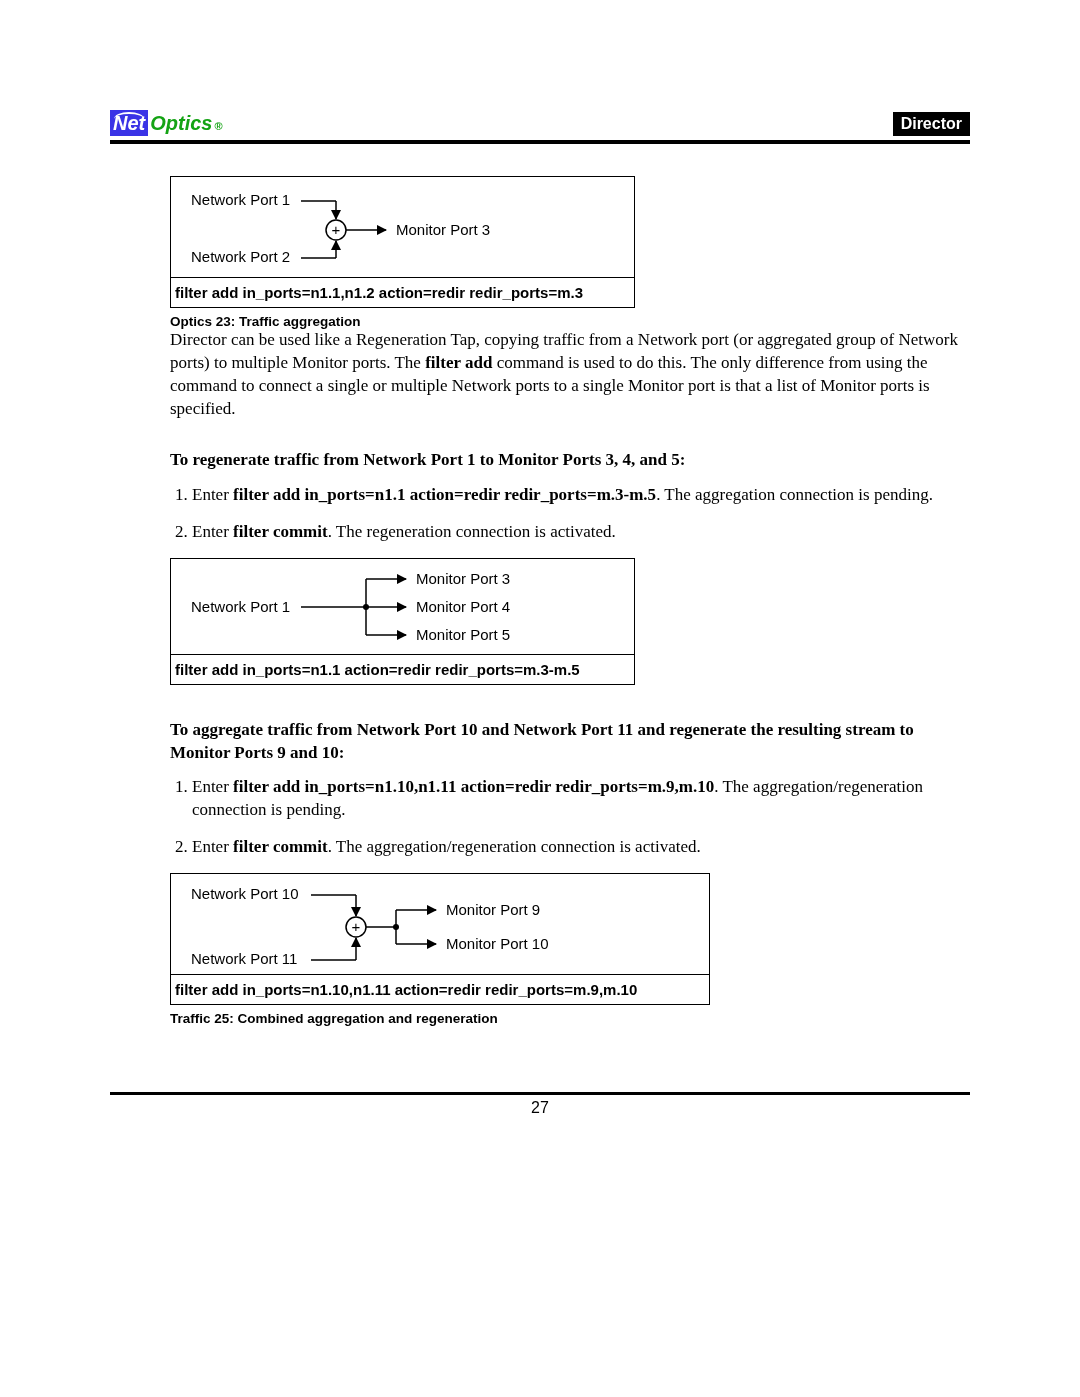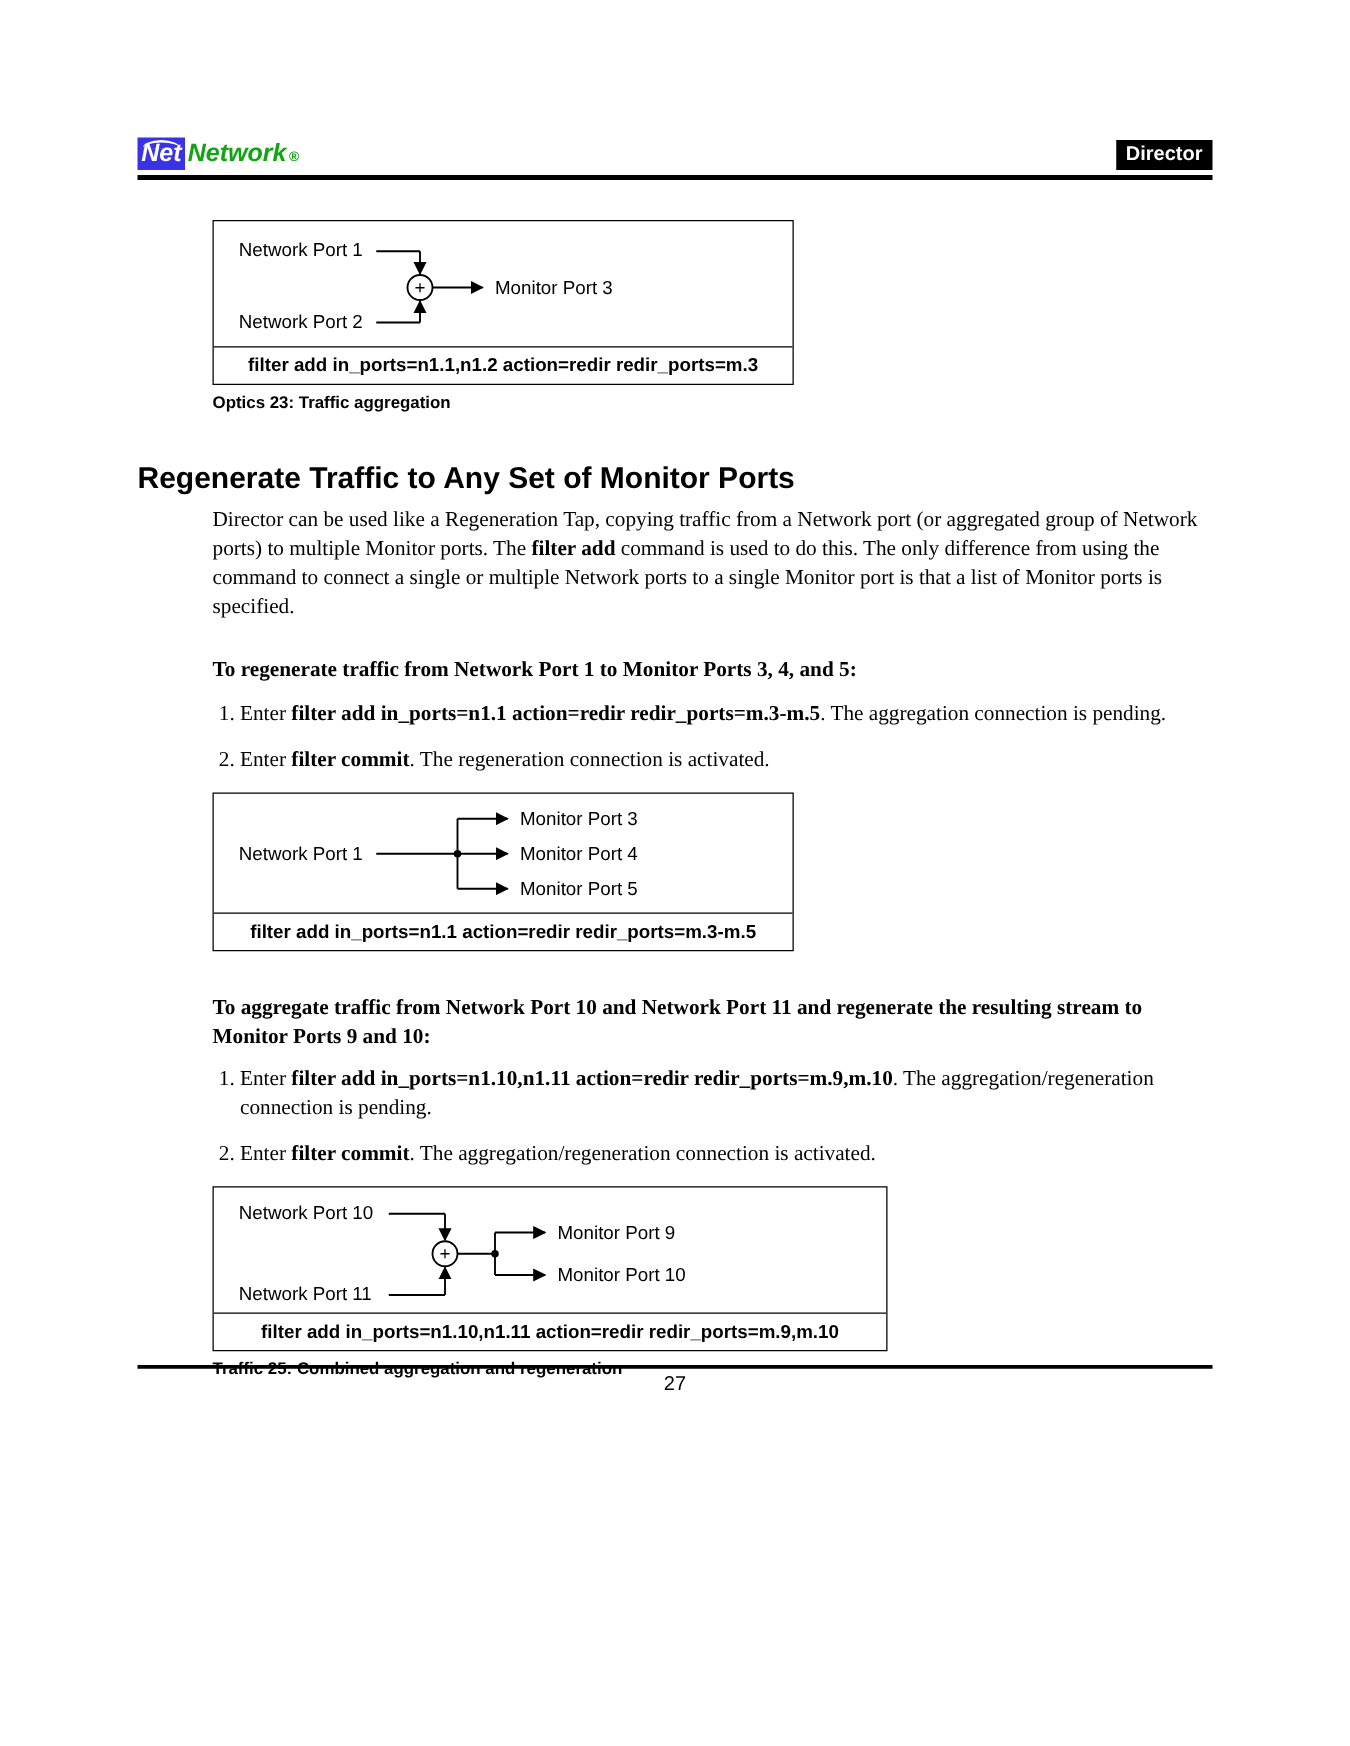--- a/index.html
+++ b/index.html
@@ -77,21 +77,20 @@
     font-family: Arial, Helvetica, sans-serif;
     font-weight: bold;
     font-size: 13.5px;
     margin-left: 60px;
     margin-top: 6px;
   }
   .fig-cmd {
     font-family: Arial, Helvetica, sans-serif;
     font-weight: bold;
     font-size: 15px;
-    text-align: center;
     border-top: 1.5px solid #000;
     padding: 6px 4px;
   }
 
   
   h2.section {
     font-family: Arial, Helvetica, sans-serif;
     font-weight: 900;
     font-size: 24px;
     margin: 40px 0 8px 0;
@@ -134,21 +133,21 @@
   }
 </style>
 </head>
 <body>
 
 <div class="page">
 
   <div class="hdr">
     <span class="logo-box">
       <span class="logo-net">Net</span>
-      <span class="logo-optics">Network</span>
+      <span class="logo-optics">Optics</span>
       <span class="logo-reg">®</span>
     </span>
     <span class="director-badge">Director</span>
   </div>
 
   <div style="height:32px"></div>
   <div class="fig" style="width:465px">
     <svg width="463" height="100">
       <defs>
         <marker id="ah" viewBox="0 0 10 10" refX="9" refY="5" markerWidth="7" markerHeight="7" orient="auto">
@@ -167,21 +166,20 @@
       <circle cx="165" cy="53" r="10" fill="none" stroke="#000" stroke-width="1.5"></circle>
       <text x="165" y="58" text-anchor="middle">+</text>
 
       <line x1="175" y1="53" x2="215" y2="53" stroke="#000" stroke-width="1.5" marker-end="url(#ah)"></line>
       <text x="225" y="58">Monitor Port 3</text>
     </svg>
     <div class="fig-cmd">filter add in_ports=n1.1,n1.2 action=redir redir_ports=m.3</div>
   </div>
   <div class="fig-caption">Optics 23: Traffic aggregation</div>
 
-  <h2 class="section">Regenerate Traffic to Any Set of Monitor Ports</h2>
 
   <div class="body-indent">
     <p>
       <span>Director can be used like a Regeneration Tap, copying traffic from a Network port (or aggregated group of Network ports) to multiple Monitor ports. The </span><span class="strong">filter add</span><span> command is used to do this.  The only difference from using the command to connect a single or multiple Network ports to a single Monitor port is that a list of Monitor ports is specified.</span>
     </p>
 
     <p class="strong" style="margin-top:28px">To regenerate traffic from Network Port 1 to Monitor Ports 3, 4, and 5:</p>
     <ol class="steps">
       <li>
         <span>Enter </span><span class="strong">filter add in_ports=n1.1 action=redir redir_ports=m.3-m.5</span><span>. The aggregation connection is pending.</span>

